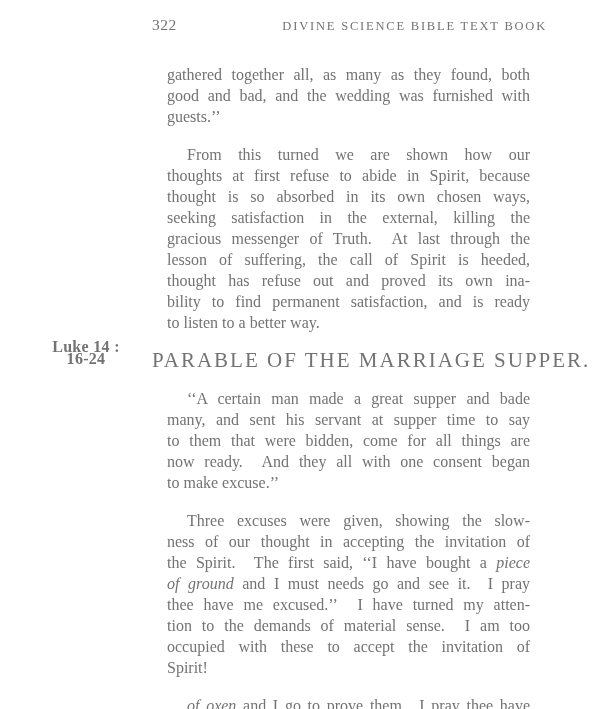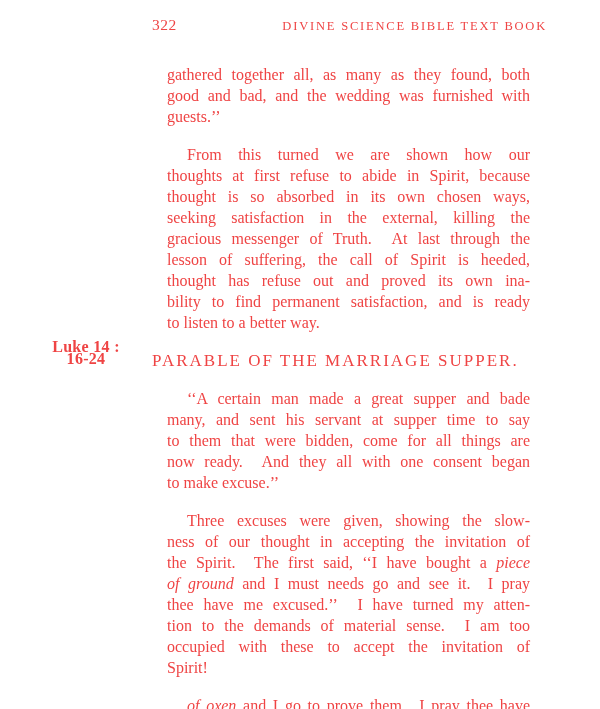--- a/index.html
+++ b/index.html
@@ -5,21 +5,21 @@
   html, body {
     margin: 0;
     padding: 0;
     background: #ffffff;
   }
   .page {
     position: relative;
     width: 600px;
     height: 709px;
     background: #ffffff;
-    color: #ef4444;
+    color: #737373;
     font-family: "Liberation Serif", "DejaVu Serif", serif;
     overflow: hidden;
   }
   
   .page-header {
     position: absolute;
     top: 16px;
     left: 150px;
     width: 397px;
     height: 22px;
@@ -65,21 +65,21 @@
   .line {
     text-align: justify;
     text-align-last: justify;
     white-space: normal;
   }
   .line.last { text-align-last: left; }
   .para.indent .line:first-child { text-indent: 20px; }
   .it { font-style: italic; }
   .section-heading {
     margin: 13px 0 7px 2px;
-    font-size: 17px;
+    font-size: 21px;
     letter-spacing: 2px;
     white-space: nowrap;
   }
 </style>
 </head>
 <body>
 
 <div class="page">
 
   <div class="page-header">

